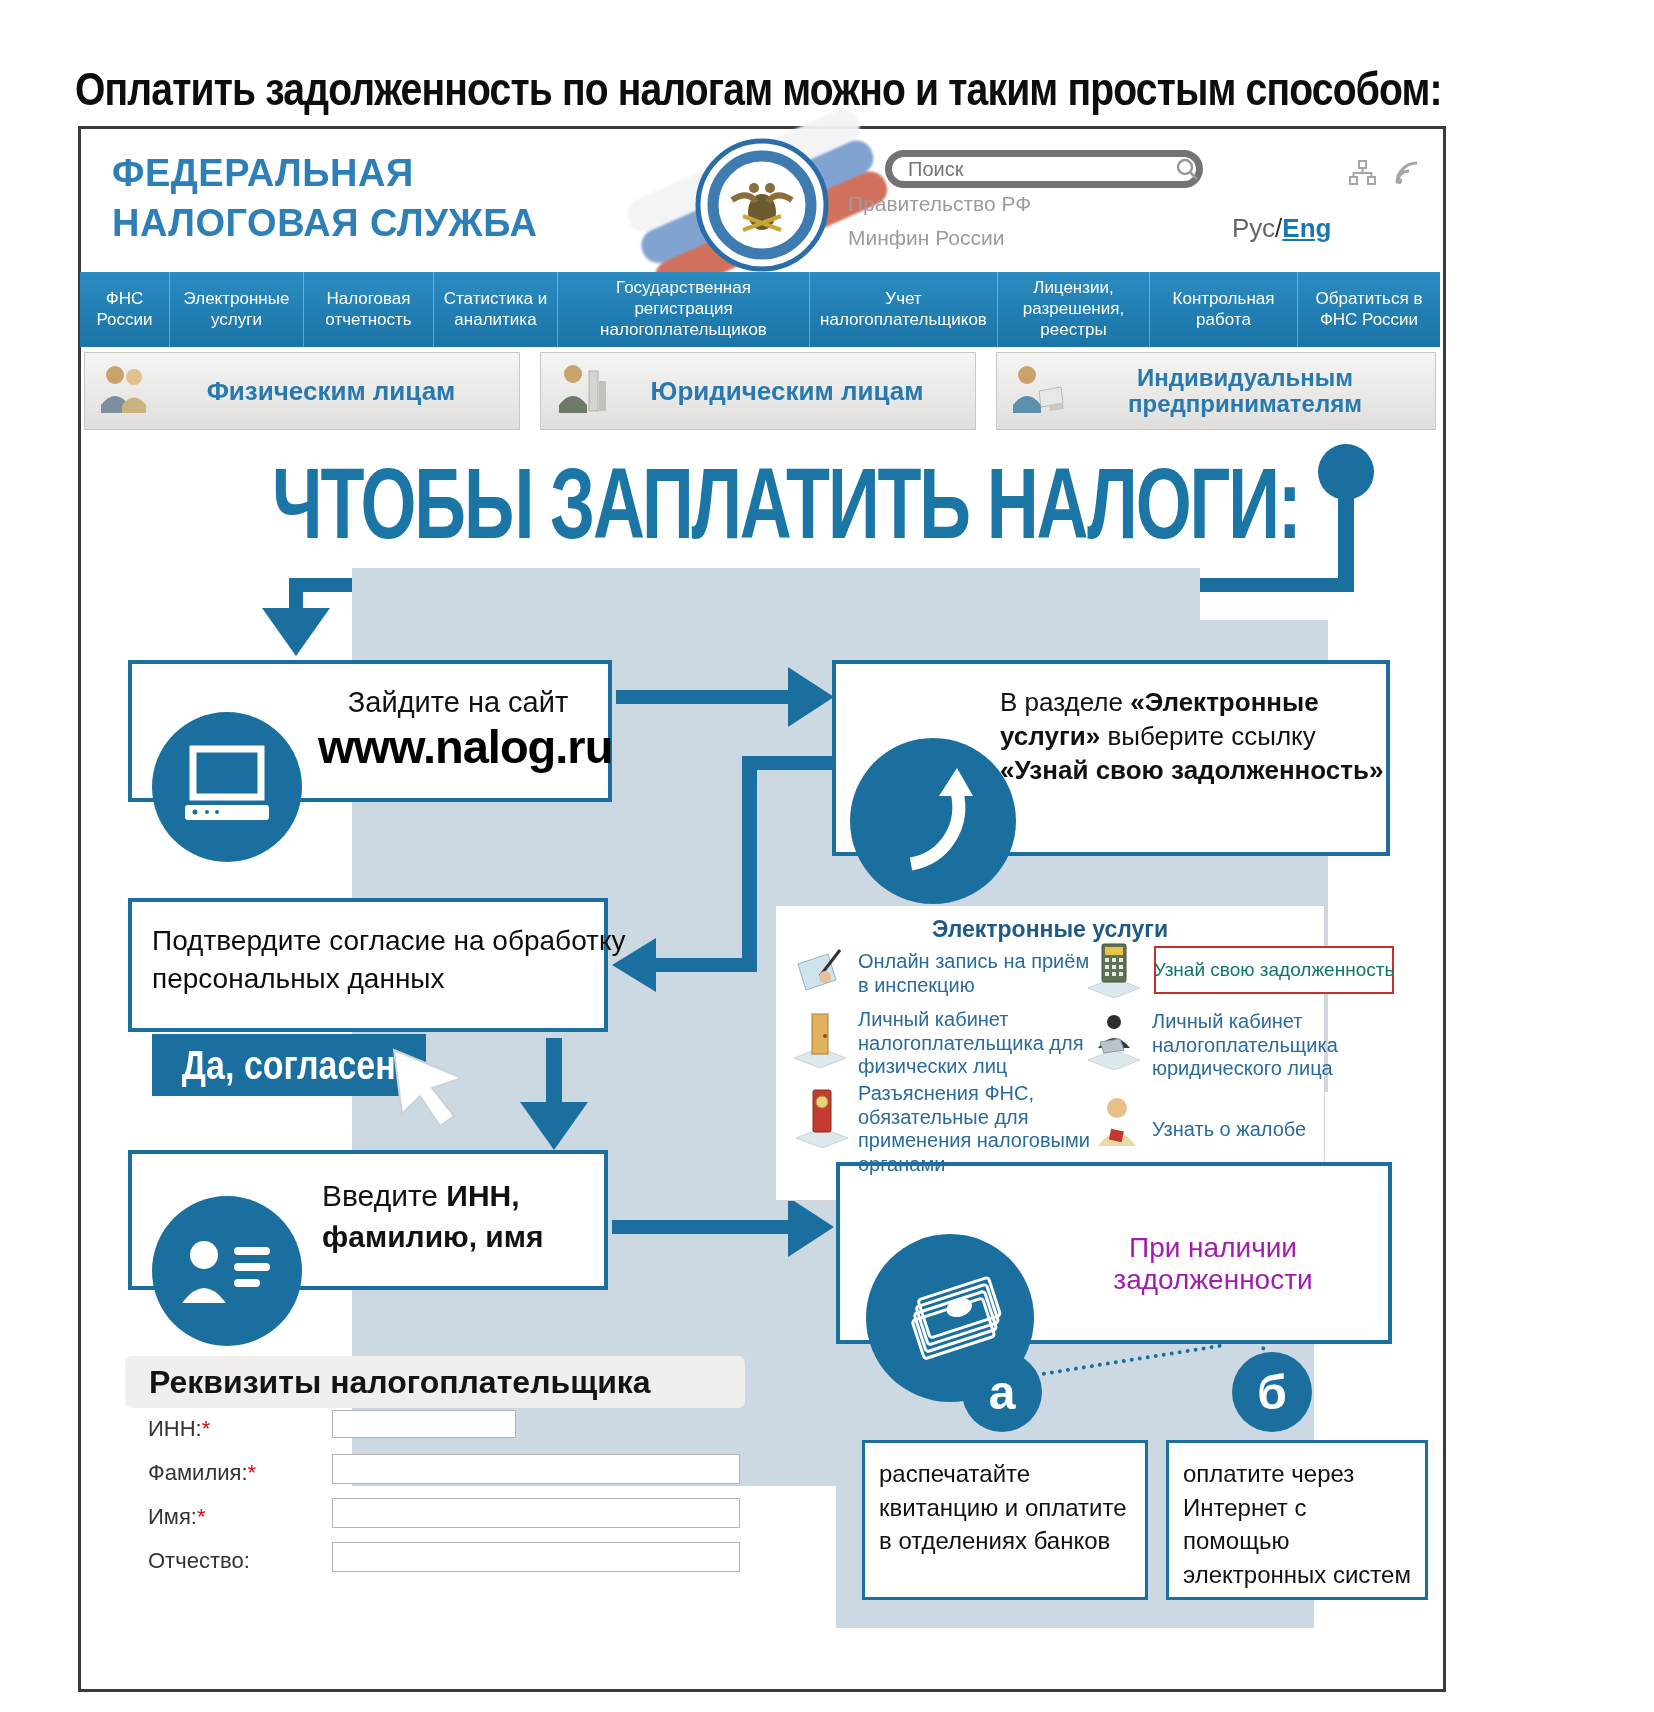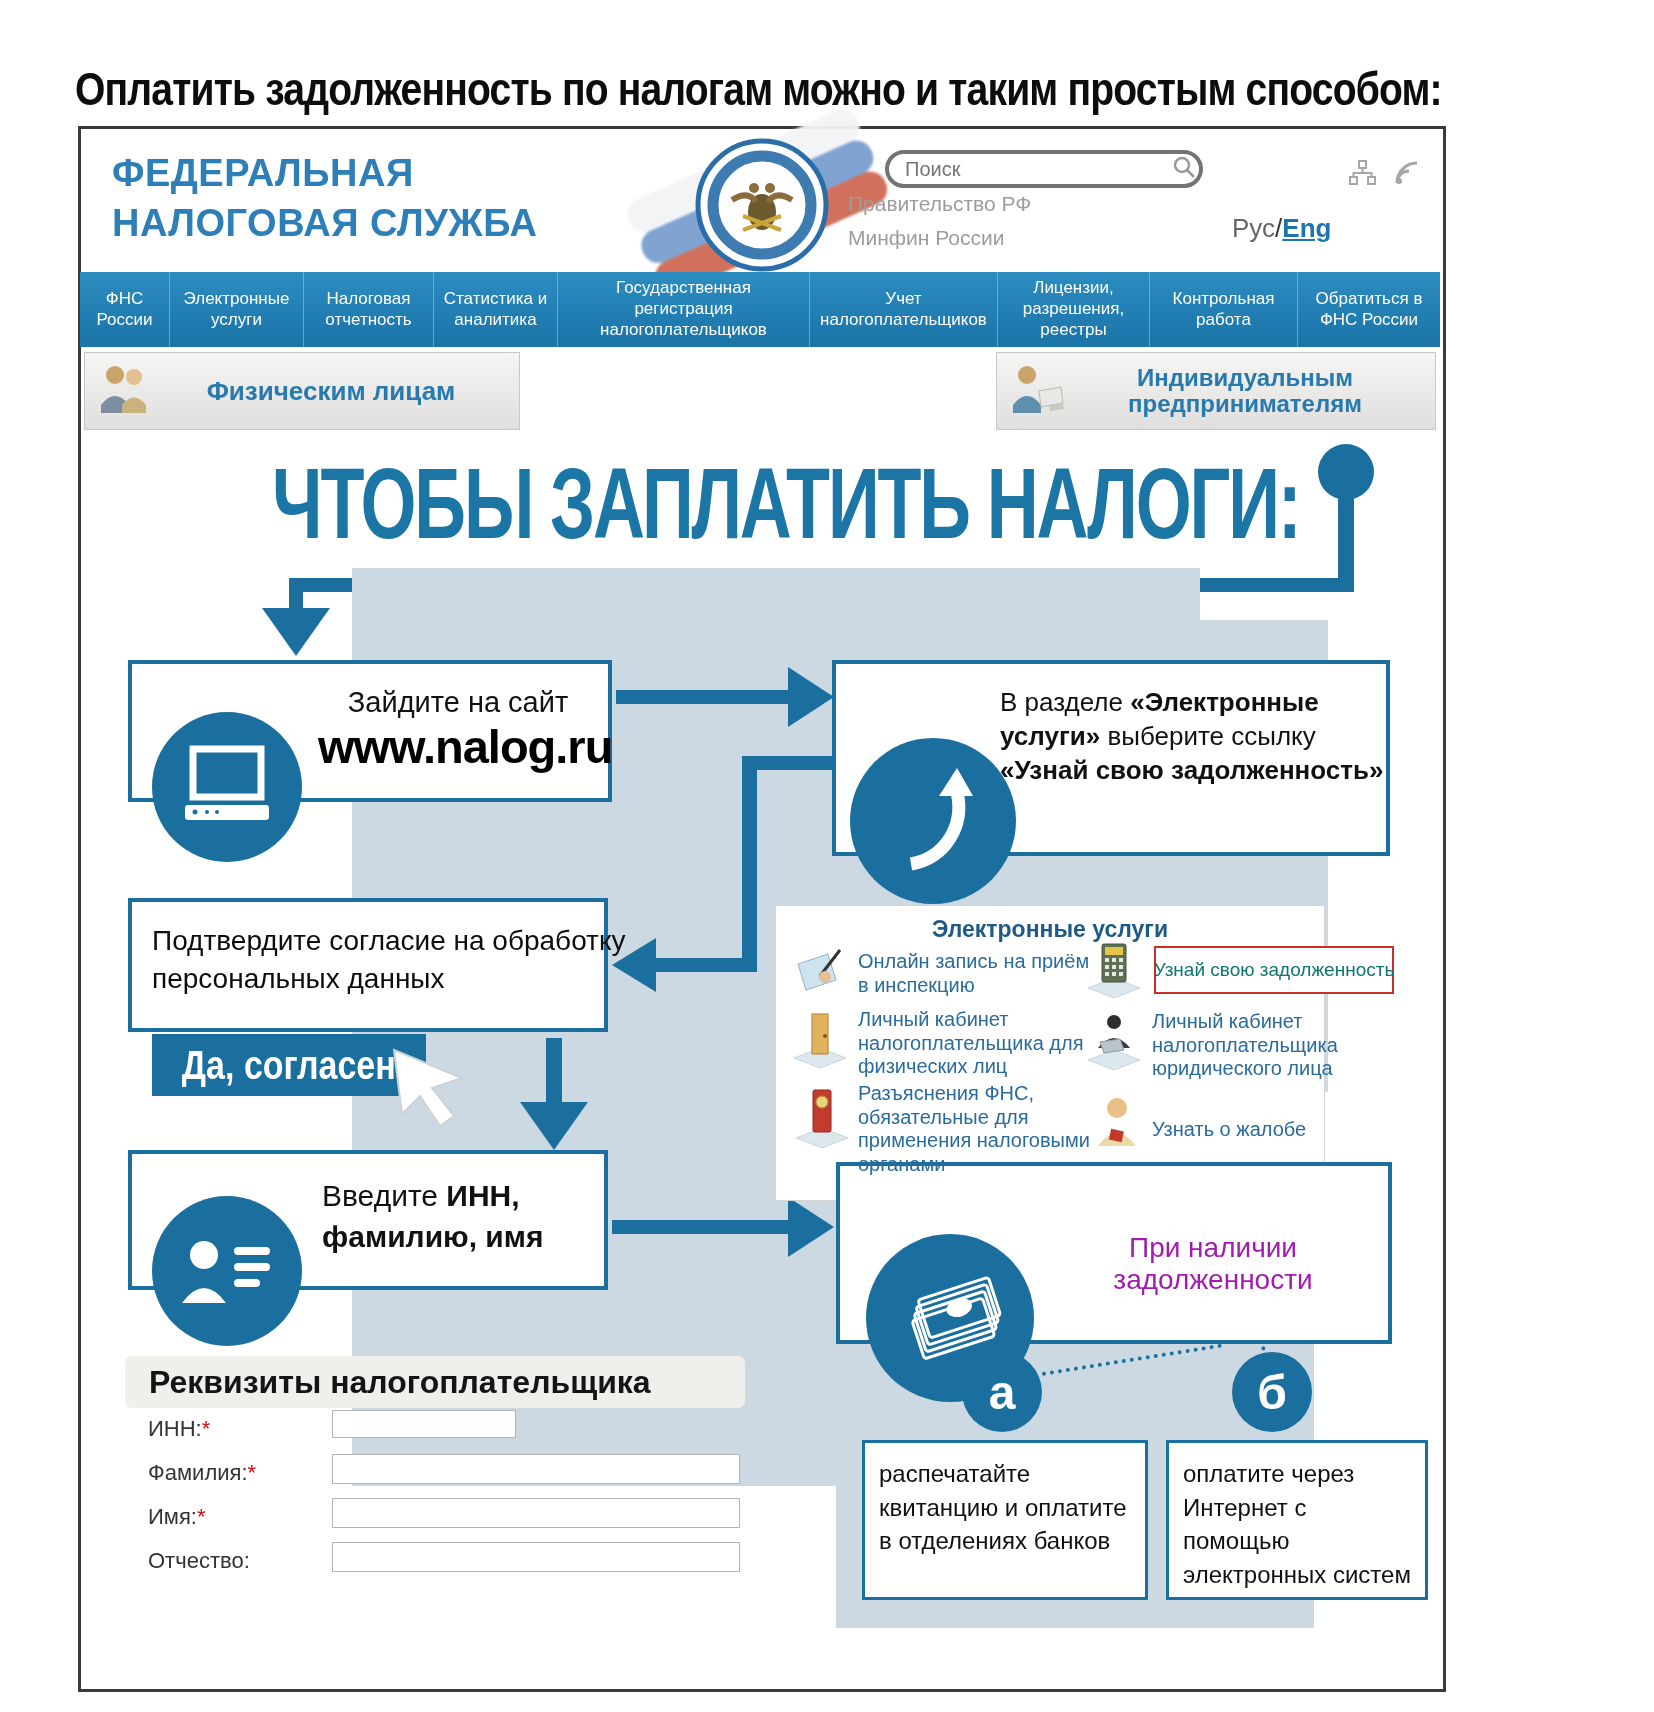--- a/index.html
+++ b/index.html
@@ -10,21 +10,21 @@
   .frame{border:3px solid #3a3a3a;background:#fff;}
   .lb{background:#ccd9e3;}
   .bluebar{background:#1a6f9e;}
   .circ{background:#1a6f9e;border-radius:50%;}
   .flowbox{background:#fff;border:4px solid #1a6f9e;box-sizing:border-box;}
   .ah-right{width:0;height:0;border-top:30px solid transparent;border-bottom:30px solid transparent;border-left:46px solid #1a6f9e;}
   .ah-left{width:0;height:0;border-top:27px solid transparent;border-bottom:27px solid transparent;border-right:44px solid #1a6f9e;}
   .ah-down{width:0;height:0;border-left:34px solid transparent;border-right:34px solid transparent;border-top:48px solid #1a6f9e;}
   .page-title{font-size:46px;font-weight:bold;color:#0d0d0d;letter-spacing:-1px;transform:scaleX(.85);transform-origin:left center;white-space:nowrap;}
   .logo{font-size:38px;font-weight:bold;color:#2e7fb8;letter-spacing:.5px;white-space:nowrap;}
-  .searchbox{width:318px;height:38px;border:4px solid #737373;border-radius:19px;box-sizing:border-box;background:#fff;display:flex;align-items:center;padding:0 12px 0 14px;}
+  .searchbox{width:318px;height:38px;border:7px solid #737373;border-radius:19px;box-sizing:border-box;background:#fff;display:flex;padding:0 12px 0 14px;}
   .searchbox input{border:0;outline:0;flex:1;font-size:20px;color:#444;font-family:"Liberation Sans",sans-serif;background:transparent;}
   .govlink{font-size:21px;color:#9c9c9c;}
   .navbar{display:flex;background:linear-gradient(#2c8cc0,#1a74a8);height:75px;align-items:stretch;}
   .navitem{color:#fff;font-size:17px;line-height:1.22;display:flex;align-items:center;justify-content:center;text-align:center;padding:4px 8px;box-sizing:border-box;border-right:1px solid rgba(255,255,255,.32);cursor:pointer;}
   .navitem:last-child{border-right:0;}
   .cat{background:linear-gradient(#f5f5f3,#e0dfdd);border:1px solid #c8c8c6;display:flex;align-items:center;box-sizing:border-box;padding:0 10px;}
   .cat-label{flex:1;text-align:center;font-size:26px;font-weight:bold;color:#2779ae;line-height:1.1;}
   .hero{font-size:100px;font-weight:bold;color:#1b76a6;letter-spacing:-3px;transform:scaleX(.72);transform-origin:left center;white-space:nowrap;}
   .btn-agree{background:#1a6f9e;color:#fff;display:flex;align-items:center;justify-content:center;cursor:pointer;}
   .btn-agree span{font-size:40px;font-weight:bold;transform:scaleX(.85);white-space:nowrap;}
@@ -118,20 +118,29 @@
 
   <div class="abs cat" style="left:84px;top:352px;width:436px;height:78px;cursor:pointer;">
     <span><svg width="58" height="56">
           <circle cx="20" cy="14" r="9" fill="#caa36a"></circle>
           <path d="M6,44 q14,-18 28,0 l0,8 l-28,0 z" fill="#7d8ea0"></path>
           <circle cx="39" cy="16" r="8" fill="#e3c08e"></circle>
           <path d="M27,44 q12,-15 24,0 l0,8 l-24,0 z" fill="#c9b27e"></path>
         </svg></span>
     <span class="cat-label">Физическим лицам</span>
   </div>
+  <div class="abs cat" style="left:540px;top:352px;width:436px;height:78px;cursor:pointer;">
+    <span><svg width="58" height="56">
+          <circle cx="22" cy="13" r="9" fill="#caa36a"></circle>
+          <path d="M8,44 q14,-18 28,0 l0,8 l-28,0 z" fill="#6e7a68"></path>
+          <rect x="38" y="10" width="9" height="40" fill="#d6d4cf" stroke="#b3b1ac"></rect>
+          <rect x="48" y="20" width="7" height="30" fill="#c3c1bc"></rect>
+        </svg></span>
+    <span class="cat-label">Юридическим лицам</span>
+  </div>
   <div class="abs cat" style="left:996px;top:352px;width:440px;height:78px;cursor:pointer;">
     <span><svg width="58" height="56">
           <circle cx="20" cy="14" r="9" fill="#caa36a"></circle>
           <path d="M6,44 q14,-18 28,0 l0,8 l-28,0 z" fill="#5f8fae"></path>
           <polygon points="32,30 54,26 56,42 34,46" fill="#e8e8e4" stroke="#b9b9b4"></polygon>
           <polygon points="42,44 56,42 57,48 43,50" fill="#c9c9c4"></polygon>
         </svg></span>
     <span class="cat-label" style="font-size:24px;">Индивидуальным предпринимателям</span>
   </div>
 

